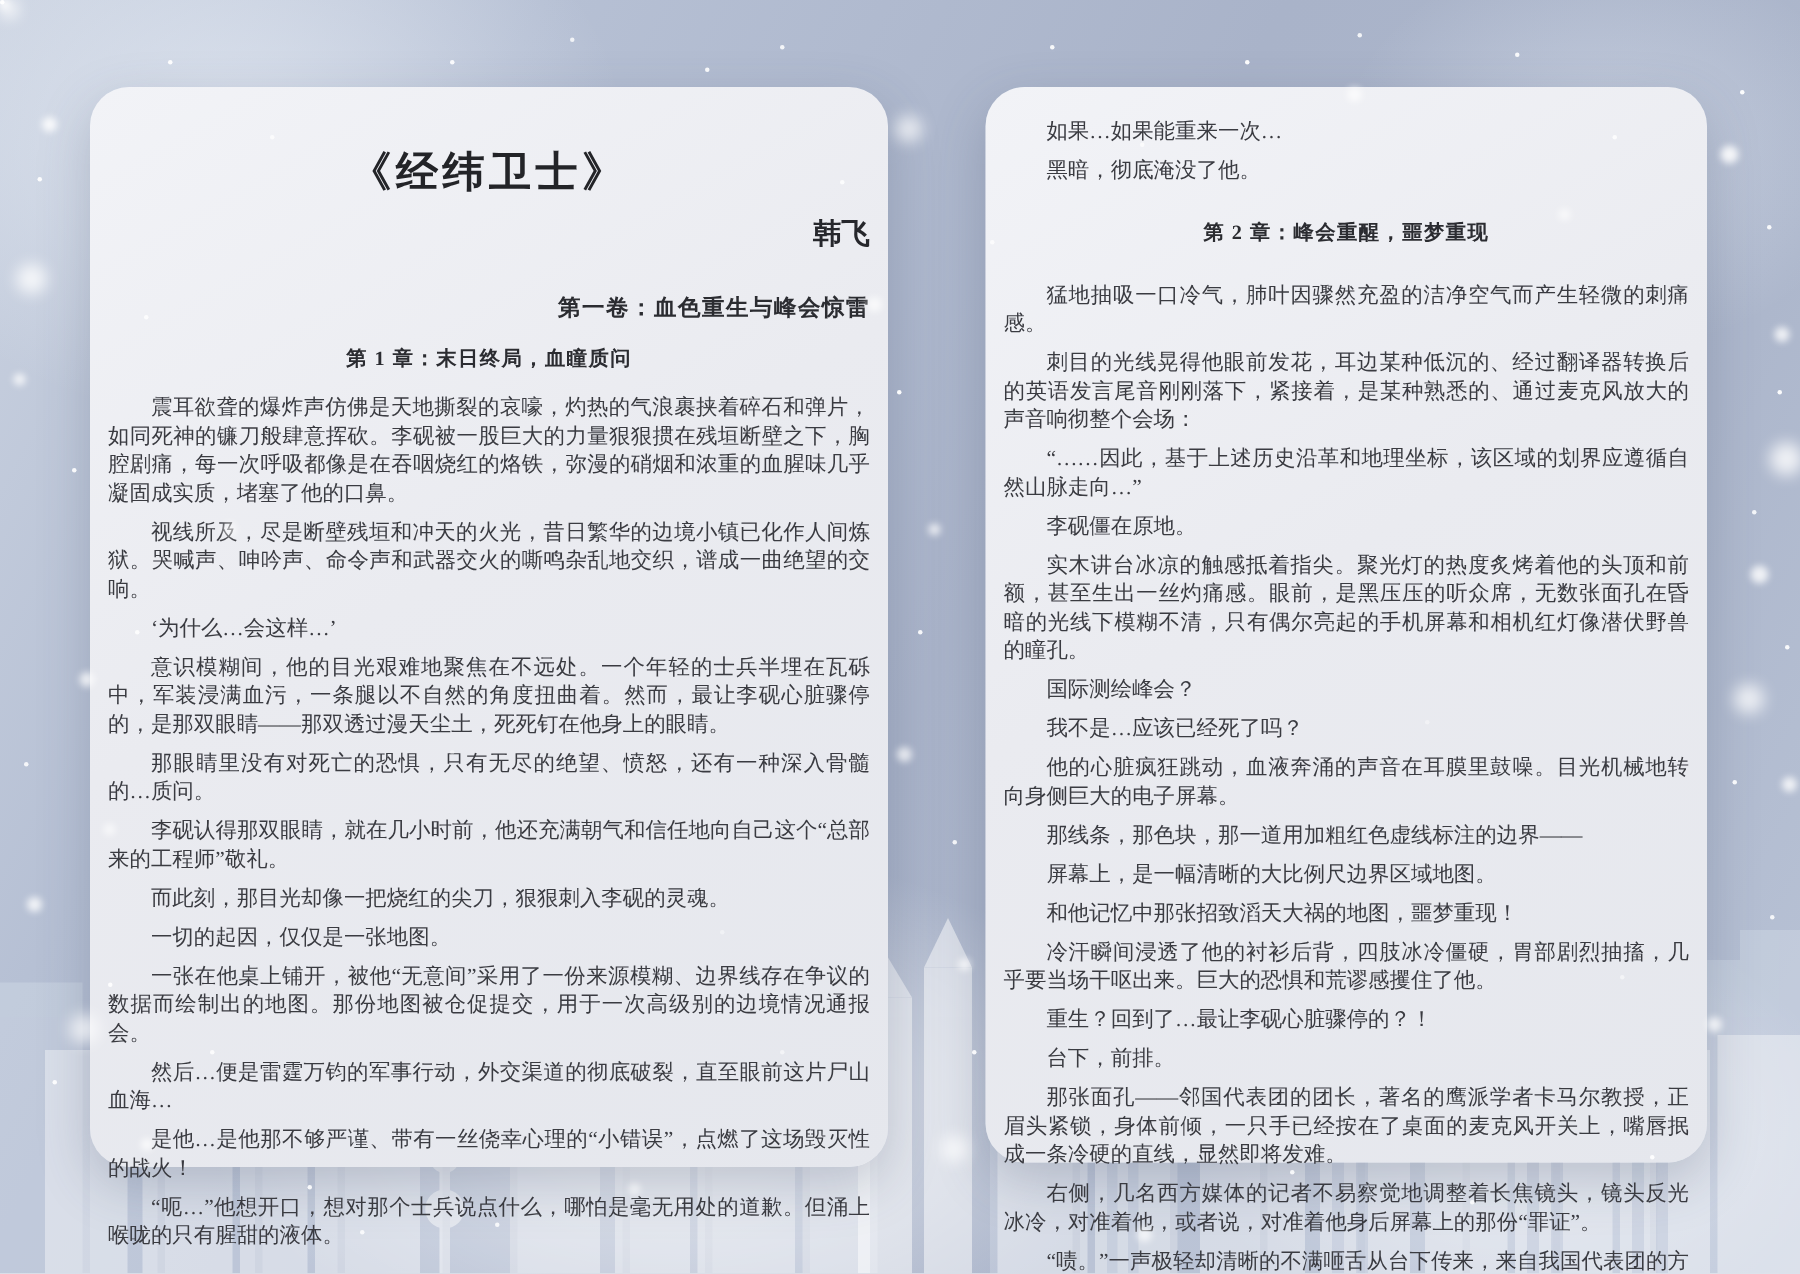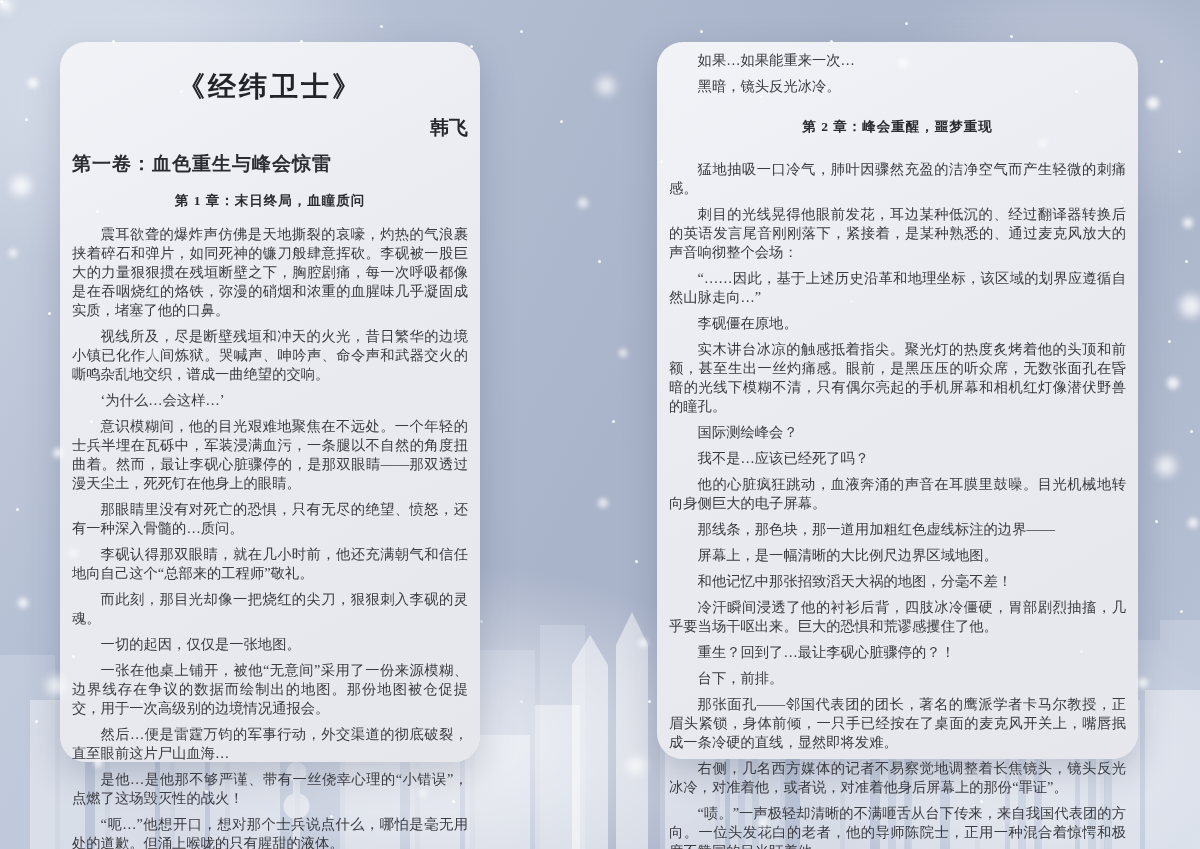--- a/index.html
+++ b/index.html
@@ -15,32 +15,32 @@
     background:radial-gradient(ellipse at center,rgba(255,255,255,.70) 0%,rgba(255,255,255,0) 62%);}
   .glow-bottom-right{right:-70px;bottom:-70px;width:520px;height:340px;
     background:radial-gradient(ellipse at center,rgba(255,255,255,.45) 0%,rgba(255,255,255,0) 60%);}
   .glow-top-left{left:-120px;top:-120px;width:560px;height:420px;
     background:radial-gradient(ellipse at center,rgba(240,245,252,.55) 0%,rgba(240,245,252,0) 65%);}
   .glow-top-right{right:-80px;top:-60px;width:420px;height:320px;
     background:radial-gradient(ellipse at center,rgba(235,241,250,.40) 0%,rgba(235,241,250,0) 60%);}
   .skyline{position:absolute;left:0;bottom:0;width:1200px;height:300px;}
   
   .page{
-    position:absolute;top:42px;
+    position:absolute;top:58px;
     background:linear-gradient(150deg,#f2f3f7 0%,#eaebf0 45%,#e5e7ed 100%);
     border-radius:26px;
     box-shadow:0 12px 34px rgba(64,74,104,.25);
-    padding:0 12px;box-sizing:border-box;
+    padding:12px 12px;box-sizing:border-box;
   }
-  .page-left{left:60px;width:420px;height:720px;}
+  .page-left{left:60px;width:532px;height:720px;}
   .page-right{left:657px;width:481px;height:717px;}
   .book-title{margin-top:26px;text-align:center;font-size:28px;font-weight:700;
     letter-spacing:3px;color:#232428;}
   .author{margin-top:9px;text-align:right;font-size:19px;font-weight:700;color:#26272c;}
-  .volume-heading{margin-top:10px;text-align:left;font-size:19px;font-weight:700;
+  .volume-heading{margin-top:27px;text-align:right;font-size:15px;font-weight:700;
     letter-spacing:1px;color:#2b2c31;font-family:"Liberation Sans","DejaVu Sans",sans-serif;}
   .chapter-heading{margin-top:15px;text-align:center;font-size:13.5px;font-weight:700;
     letter-spacing:1px;color:#2b2c31;}
   .page-body{margin-top:15px;}
   .page-body p{margin:0 0 7px;text-indent:2em;text-align:justify;
     font-size:14.3px;line-height:19px;color:#3a3b41;}
   .page-right .page-body{margin-top:0;padding-top:9px;}
   .page-right .chapter-heading{margin:22px 0 24px;}
   
   .snow{position:absolute;top:0;left:0;border-radius:50%;background:rgba(255,255,255,.95);pointer-events:none;}
@@ -177,33 +177,33 @@
     <p>然后…便是雷霆万钧的军事行动，外交渠道的彻底破裂，直至眼前这片尸山血海…</p>
     <p>是他…是他那不够严谨、带有一丝侥幸心理的“小错误”，点燃了这场毁灭性的战火！</p>
     <p>“呃…”他想开口，想对那个士兵说点什么，哪怕是毫无用处的道歉。但涌上喉咙的只有腥甜的液体。</p>
 
   </div>
 </div>
 
 <div class="page page-right">
   <div class="page-body">
     <p>如果…如果能重来一次…</p>
-    <p>黑暗，镜头反光冰冷。</p>
+    <p>黑暗，彻底淹没了他。</p>
     <div class="chapter-heading">第 2 章：峰会重醒，噩梦重现</div>
     <p>猛地抽吸一口冷气，肺叶因骤然充盈的洁净空气而产生轻微的刺痛感。</p>
     <p>刺目的光线晃得他眼前发花，耳边某种低沉的、经过翻译器转换后的英语发言尾音刚刚落下，紧接着，是某种熟悉的、通过麦克风放大的声音响彻整个会场：</p>
     <p>“……因此，基于上述历史沿革和地理坐标，该区域的划界应遵循自然山脉走向…”</p>
     <p>李砚僵在原地。</p>
     <p>实木讲台冰凉的触感抵着指尖。聚光灯的热度炙烤着他的头顶和前额，甚至生出一丝灼痛感。眼前，是黑压压的听众席，无数张面孔在昏暗的光线下模糊不清，只有偶尔亮起的手机屏幕和相机红灯像潜伏野兽的瞳孔。</p>
     <p>国际测绘峰会？</p>
     <p>我不是…应该已经死了吗？</p>
     <p>他的心脏疯狂跳动，血液奔涌的声音在耳膜里鼓噪。目光机械地转向身侧巨大的电子屏幕。</p>
     <p>那线条，那色块，那一道用加粗红色虚线标注的边界——</p>
     <p>屏幕上，是一幅清晰的大比例尺边界区域地图。</p>
-    <p>和他记忆中那张招致滔天大祸的地图，分毫不差！</p>
+    <p>和他记忆中那张招致滔天大祸的地图，噩梦重现！</p>
     <p>冷汗瞬间浸透了他的衬衫后背，四肢冰冷僵硬，胃部剧烈抽搐，几乎要当场干呕出来。巨大的恐惧和荒谬感攫住了他。</p>
     <p>重生？回到了…最让李砚心脏骤停的？！</p>
     <p>台下，前排。</p>
     <p>那张面孔——邻国代表团的团长，著名的鹰派学者卡马尔教授，正眉头紧锁，身体前倾，一只手已经按在了桌面的麦克风开关上，嘴唇抿成一条冷硬的直线，显然即将发难。</p>
     <p>右侧，几名西方媒体的记者不易察觉地调整着长焦镜头，镜头反光冰冷，对准着他，或者说，对准着他身后屏幕上的那份“罪证”。</p>
     <p>“啧。”一声极轻却清晰的不满咂舌从台下传来，来自我国代表团的方向。一位头发花白的老者，他的导师陈院士，正用一种混合着惊愕和极度不赞同的目光盯着他。</p>
   </div>
 </div>
 
 <div class="snow snow-sharp"></div>

